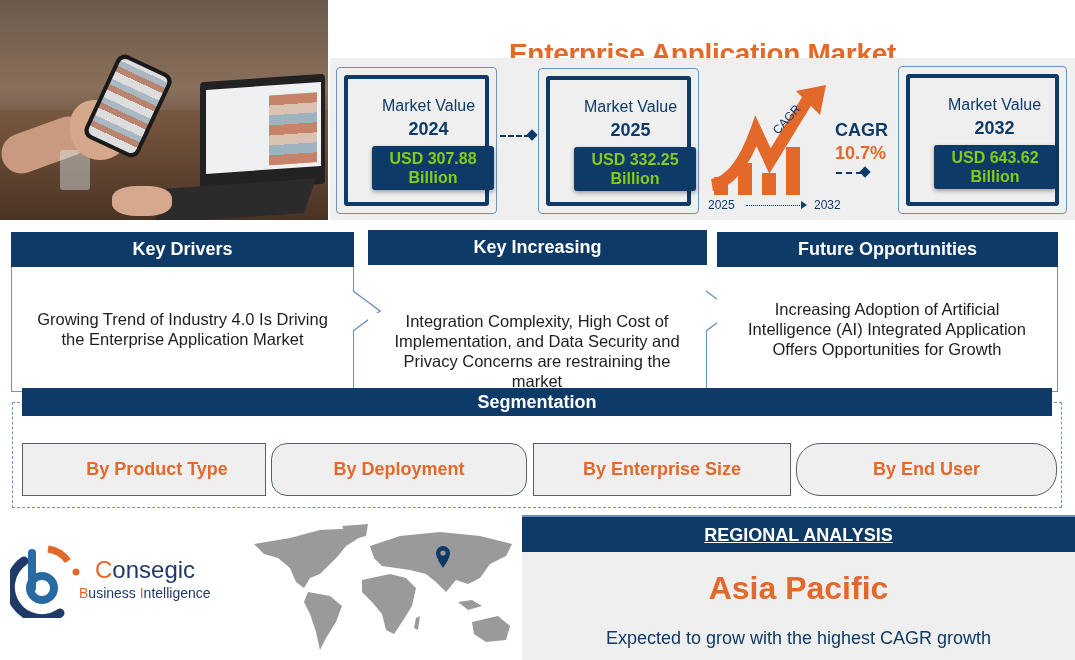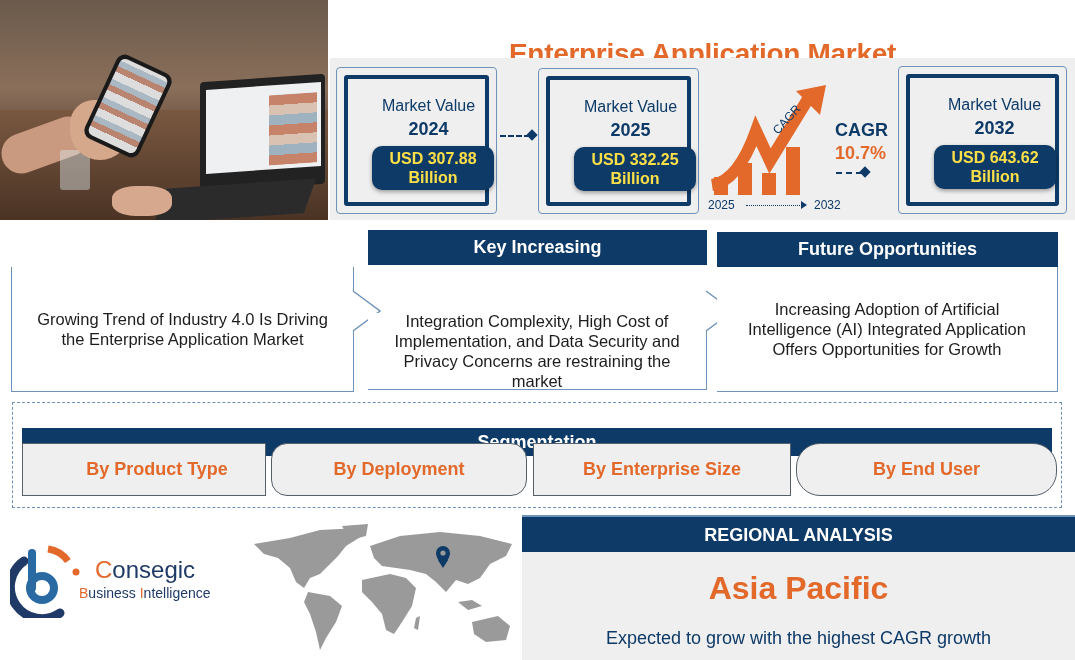--- a/index.html
+++ b/index.html
@@ -24,48 +24,48 @@
   
   .title { position: absolute; left: 330px; top: 10px; width: 745px; text-align: center; font-size: 28px; font-weight: bold; color: #e3692b; letter-spacing: -0.3px; margin-top: 28px; }
 
   
   .band { position: absolute; left: 330px; top: 58px; width: 745px; height: 162px; background: #efeff0; }
 
   .mv { position: absolute; border: 1.5px solid #6f93b8; border-radius: 4px; background: #efeff0; }
   .mv .inner { position: absolute; left: 7px; top: 7px; right: 7px; bottom: 7px; border: 4px solid #0e3a67; border-radius: 3px; text-align: center; padding-left: 24px; }
   .mv .lbl { font-size: 16px; color: #0e3a67; margin-top: 18px; }
   .mv .yr { font-size: 18px; font-weight: bold; color: #0e3a67; margin-top: 4px; }
-  .mv .val { margin: 6px auto 8px; width: 122px; background: #0e3a67; color: #fde047; font-weight: bold; font-size: 16px; line-height: 19px; padding: 3px 0; border-radius: 10px; box-shadow: 0 2px 4px rgba(0,0,0,0.35); }
+  .mv .val { margin: 6px auto 8px; width: 122px; background: #0e3a67; color: #84cc16; font-weight: bold; font-size: 16px; line-height: 19px; padding: 3px 0; border-radius: 3px; box-shadow: 0 2px 4px rgba(0,0,0,0.35); }
 
   .dotline { position: absolute; border-top: 2px dashed #0e3a67; height: 0; }
   .diamond { position: absolute; width: 8px; height: 8px; background: #0e3a67; transform: rotate(45deg); }
 
   .cagr-lbl { position: absolute; left: 835px; top: 120px; font-size: 18px; font-weight: bold; color: #0e3a67; }
   .cagr-val { position: absolute; left: 835px; top: 143px; font-size: 18px; font-weight: bold; color: #e3692b; }
   .yr-small { position: absolute; font-size: 12px; color: #0e3a67; }
 
   
   .kbox { position: absolute; top: 232px; height: 160px; }
   .kbox .head { position: absolute; left: 0; top: 0; right: 0; height: 35px; background: #0e3a67; color: #fff; font-weight: bold; font-size: 18px; text-align: center; line-height: 35px; }
   .kbox .body { position: absolute; left: 0; top: 35px; right: 0; bottom: 0; border: 1.5px solid #6f93b8; border-top: none; display: flex; align-items: center; justify-content: center; text-align: center; font-size: 16.5px; color: #1d1d1d; line-height: 20px; padding: 0 14px; background: #fff; }
   .chev { position: absolute; }
 
   
   .seg-wrap { position: absolute; left: 12px; top: 402px; width: 1050px; height: 106px; border: 1.5px dashed #6f93b8; }
-  .seg-head { position: absolute; left: 22px; top: 428px; width: 1030px; height: 28px; background: #0e3a67; color: #fff; font-weight: bold; font-size: 18px; text-align: center; line-height: 28px; }
+  .seg-head { position: absolute; left: 22px; top: 388px; width: 1030px; height: 28px; background: #0e3a67; color: #fff; font-weight: bold; font-size: 18px; text-align: center; line-height: 28px; }
   .seg-item { position: absolute; top: 443px; height: 53px; background: #efeff0; border: 1.5px solid #55606b; color: #e3692b; font-weight: bold; font-size: 18px; display: flex; align-items: center; justify-content: center; }
 
   
   .logo-text1 { position: absolute; left: 95px; top: 556px; font-size: 24px; color: #1f3a66; font-weight: normal; }
   .logo-text1 .c { color: #e3692b; }
   .logo-text2 { position: absolute; left: 79px; top: 585px; font-size: 14px; color: #1f3a66; }
   .logo-text2 .c { color: #e3692b; }
 
   
-  .reg-head { position: absolute; left: 522px; top: 515px; width: 553px; height: 37px; background: #0e3a67; color: #fff; font-weight: bold; font-size: 18px; text-align: center; line-height: 37px; border-top: 2px solid #6f93b8; }
+  .reg-head { position: absolute; left: 522px; top: 515px; width: 553px; height: 37px; background: #0e3a67; color: #fff; font-weight: bold; font-size: 18px; text-align: center; line-height: 37px; border-top: 2px solid #6f93b8; text-decoration: underline; }
   .reg-body { position: absolute; left: 522px; top: 552px; width: 553px; height: 108px; background: #efeff0; text-align: center; }
   .reg-region { font-size: 32px; font-weight: bold; color: #e3692b; margin-top: 18px; }
   .reg-desc { font-size: 18px; color: #0e3a67; margin-top: 21px; }
 </style>
 </head>
 <body>
 
 <div class="hero">
   <div class="table"></div>
   <div class="arm"></div>
@@ -135,20 +135,21 @@
     <div class="lbl">Market Value</div>
     <div class="yr">2032</div>
     <div class="val">
       <div>USD 643.62</div>
       <div>Billion</div>
     </div>
   </div>
 </div>
 
 <div class="kbox" style="left:11px; width:343px;">
+  <div class="head">Key Drivers</div>
   <div class="body">Growing Trend of Industry 4.0 Is Driving the Enterprise Application Market</div>
 </div>
 <svg class="chev" style="left:352px; top:290px;" width="30" height="50" viewBox="0 0 30 50">
   <polyline points="1,1 28,21 1,41" fill="#fff" stroke="#6f93b8" stroke-width="1.5"></polyline>
 </svg>
 
 <div class="kbox" style="left:368px; width:339px; top:230px;">
   <div class="head">Key Increasing</div>
   <div class="body" style="border-left:none;margin-top:48px;">Integration Complexity, High Cost of Implementation, and Data Security and Privacy Concerns are restraining the market</div>
 </div>

